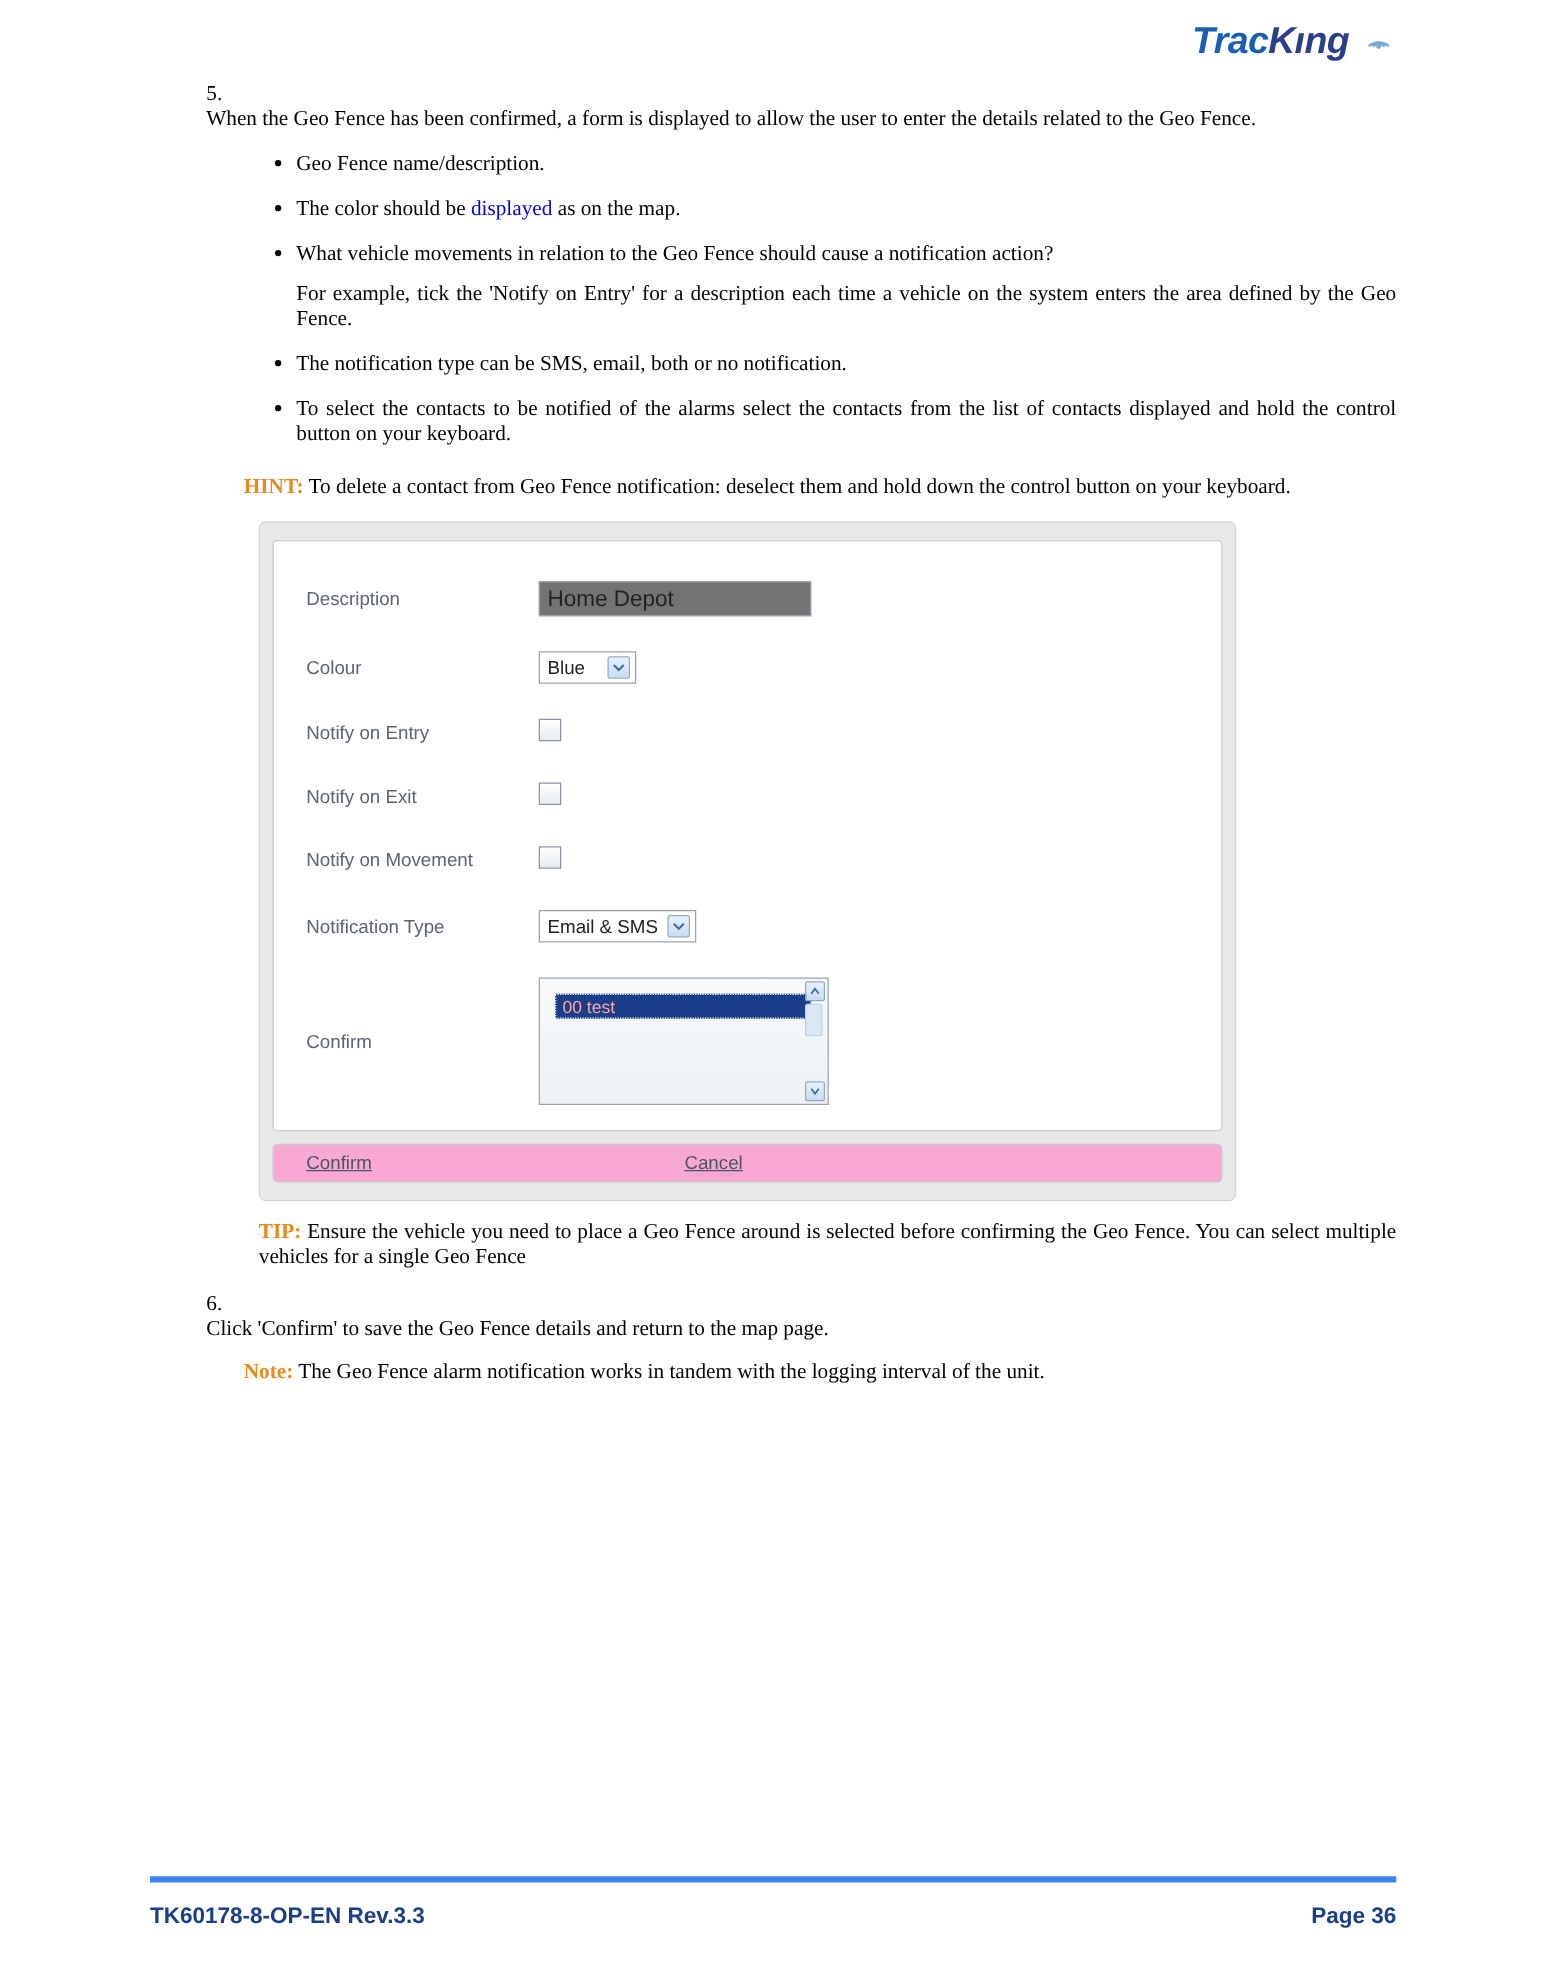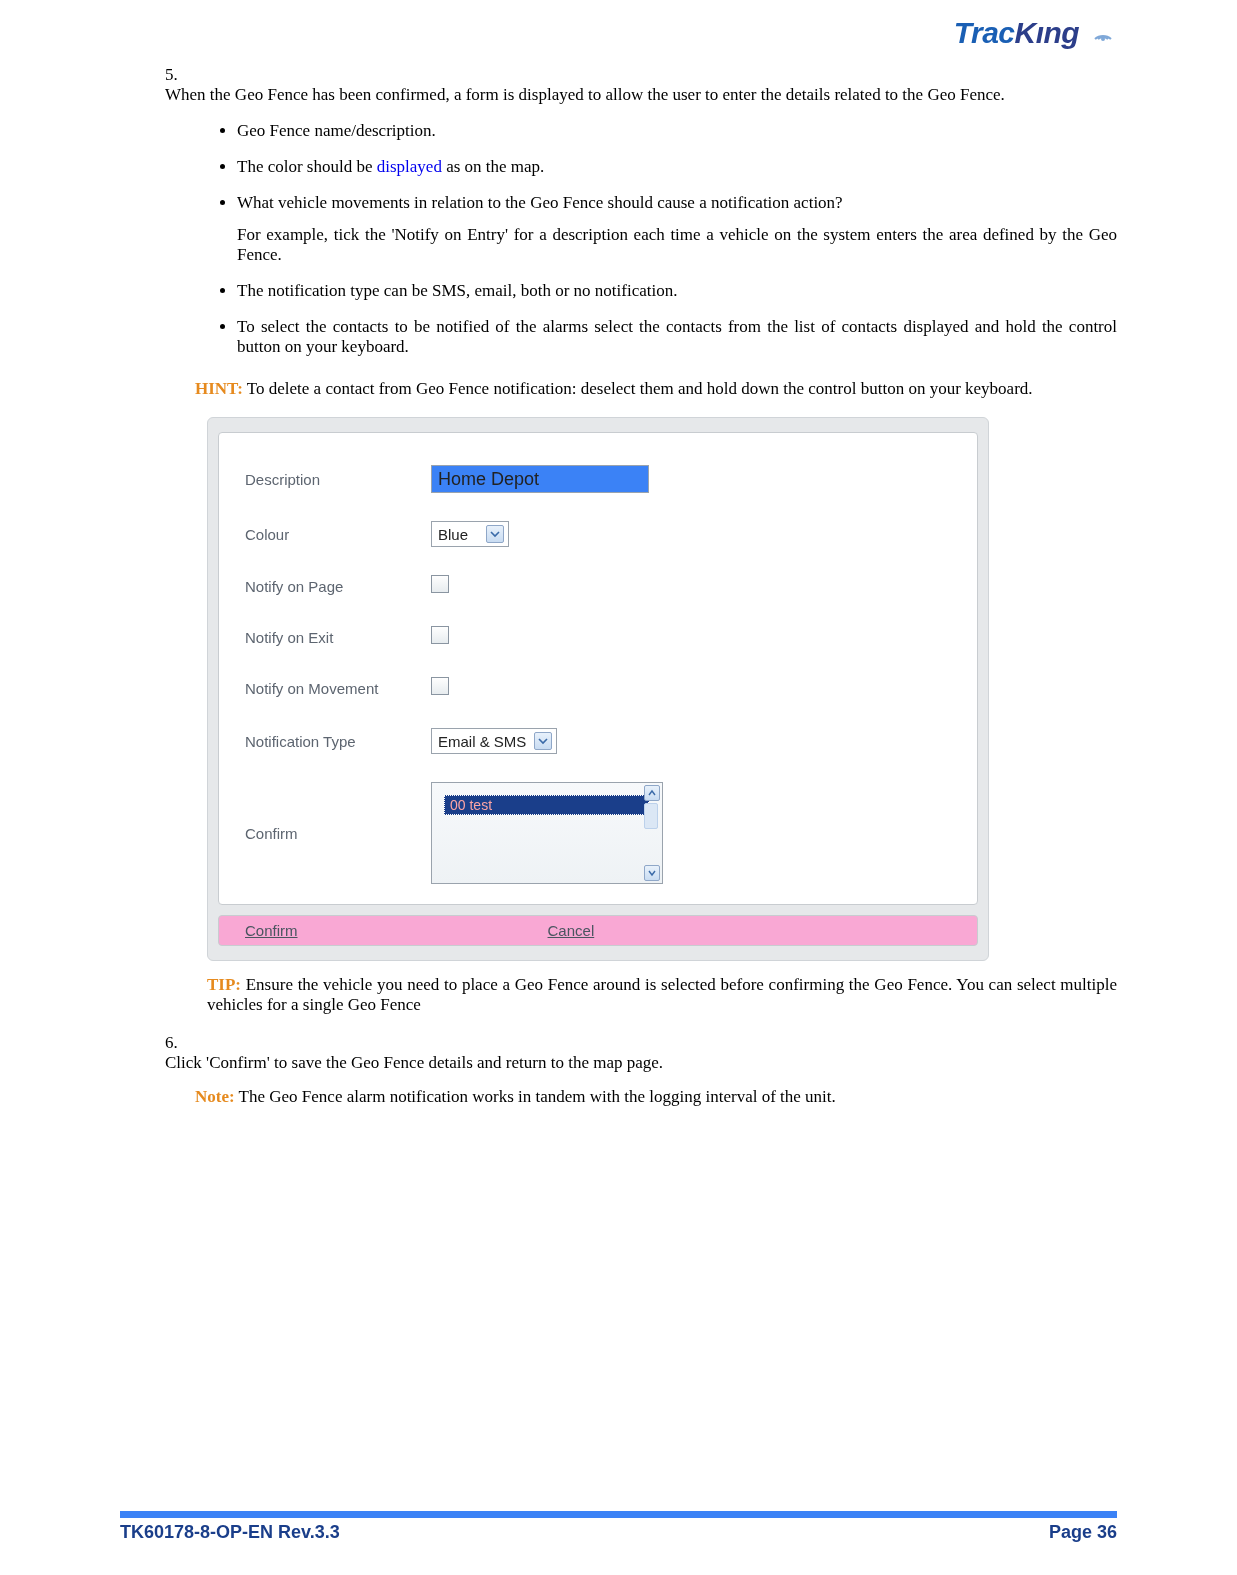--- a/index.html
+++ b/index.html
@@ -53,21 +53,21 @@
     display: flex;
     align-items: center;
     padding: 14px 0;
   }
   .frow .lbl { width: 186px; color: #5d6570; font-size: 15px; }
   .frow .ctrl { }
   .txtbox {
     font-family: Arial, sans-serif;
     font-size: 18px;
     color: #222;
-    background: #3b82f6;
+    background: #737373;
     border: 1px solid #9aa3ad;
     padding: 3px 6px;
     width: 218px;
     height: 28px;
   }
   .selbox {
     display: inline-flex;
     align-items: center;
     justify-content: space-between;
     border: 1px solid #9aa3ad;
@@ -138,22 +138,22 @@
     display: flex;
     font-size: 15px;
   }
   .actions-bar a { color: #4a5560; text-decoration: underline; cursor: pointer; }
   .actions-bar .spacer { width: 250px; }
 
   .page-footer {
     position: absolute;
     bottom: 32px;
     left: 120px; right: 120px;
-    border-top: 7px solid #3b82f6;
-    padding-top: 4px;
+    border-top: 5px solid #3b82f6;
+    padding-top: 16px;
     display: flex;
     justify-content: space-between;
     font-family: Arial, sans-serif;
     font-size: 18px;
     font-weight: bold;
     color: #1a3e8a;
   }
 </style>
 </head>
 <body>
@@ -209,21 +209,21 @@
             <span class="sel-arrow">
               <svg width="10" height="10" viewBox="0 0 10 10">
                   <path d="M1 3 L5 7 L9 3" fill="none" stroke="#3a6aa8" stroke-width="1.6"></path>
                 </svg>
             </span>
           </div>
         </div>
       </div>
 
       <div class="frow">
-        <div class="lbl">Notify on Page</div>
+        <div class="lbl">Notify on Entry</div>
         <div class="ctrl"><span class="cbx"></span></div>
       </div>
 
       <div class="frow">
         <div class="lbl">Notify on Exit</div>
         <div class="ctrl"><span class="cbx"></span></div>
       </div>
 
       <div class="frow">
         <div class="lbl">Notify on Movement</div>

